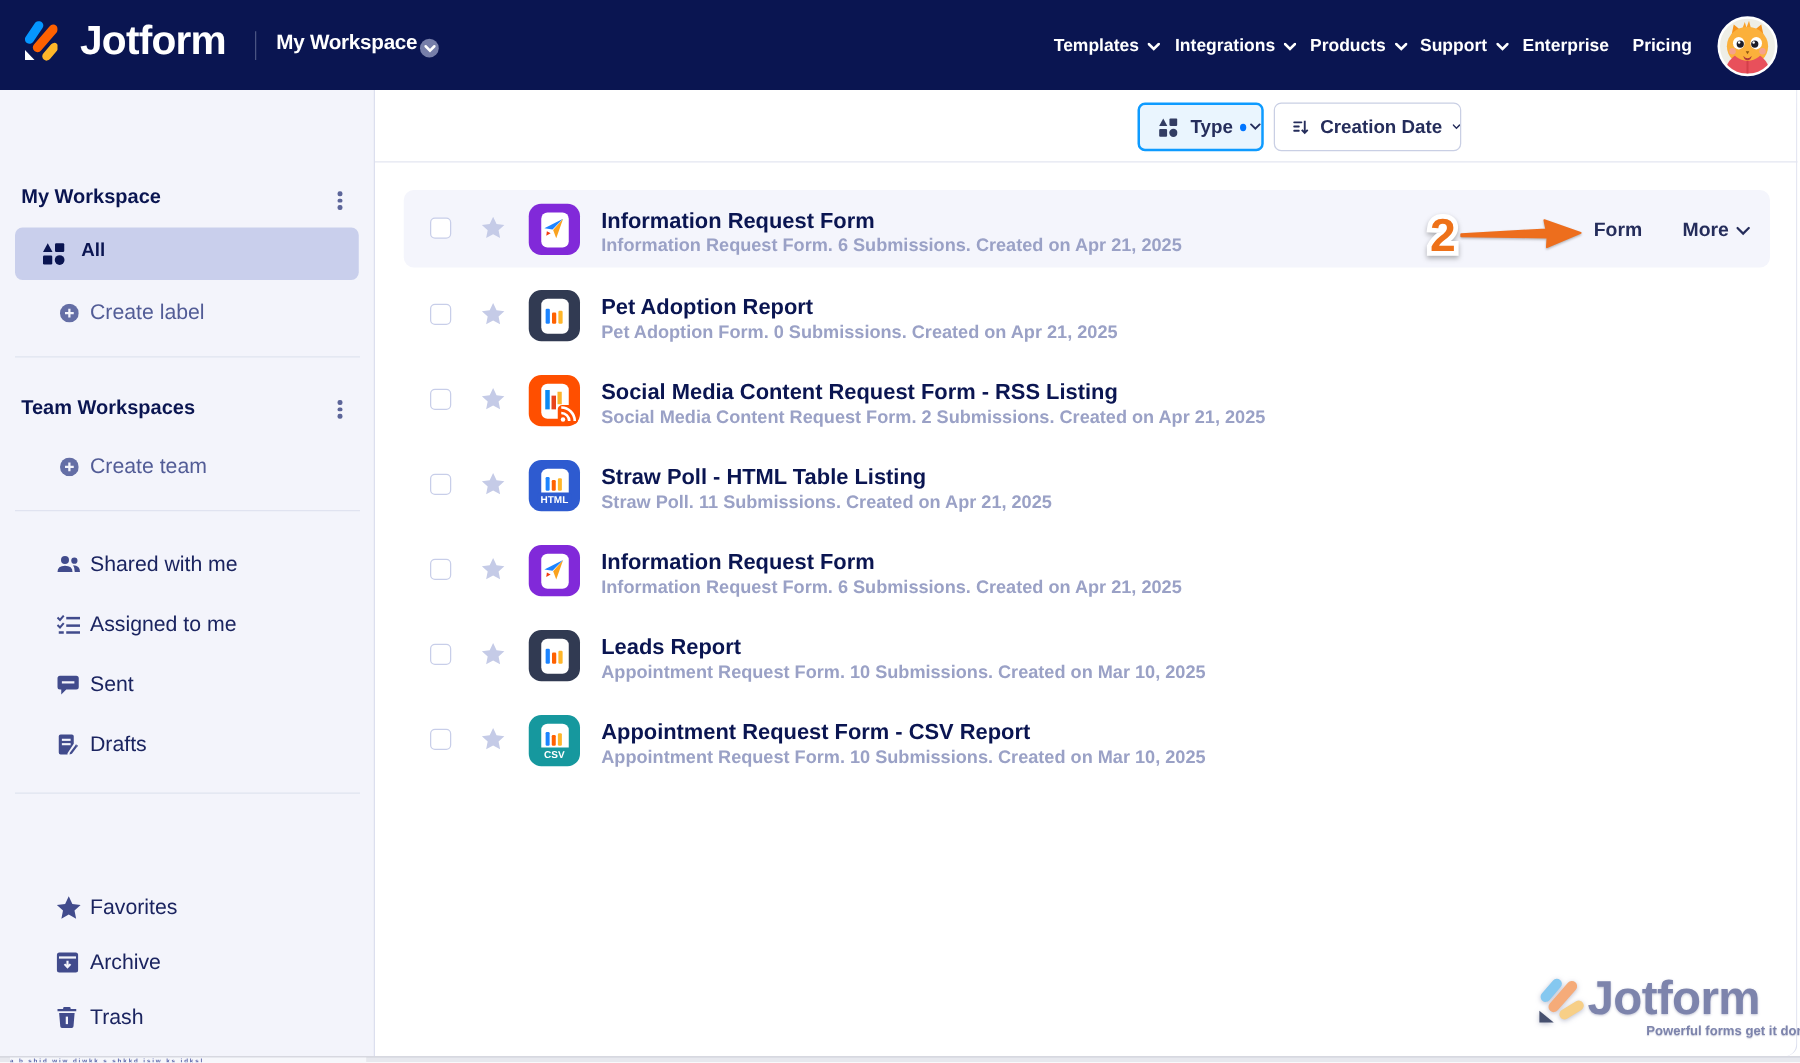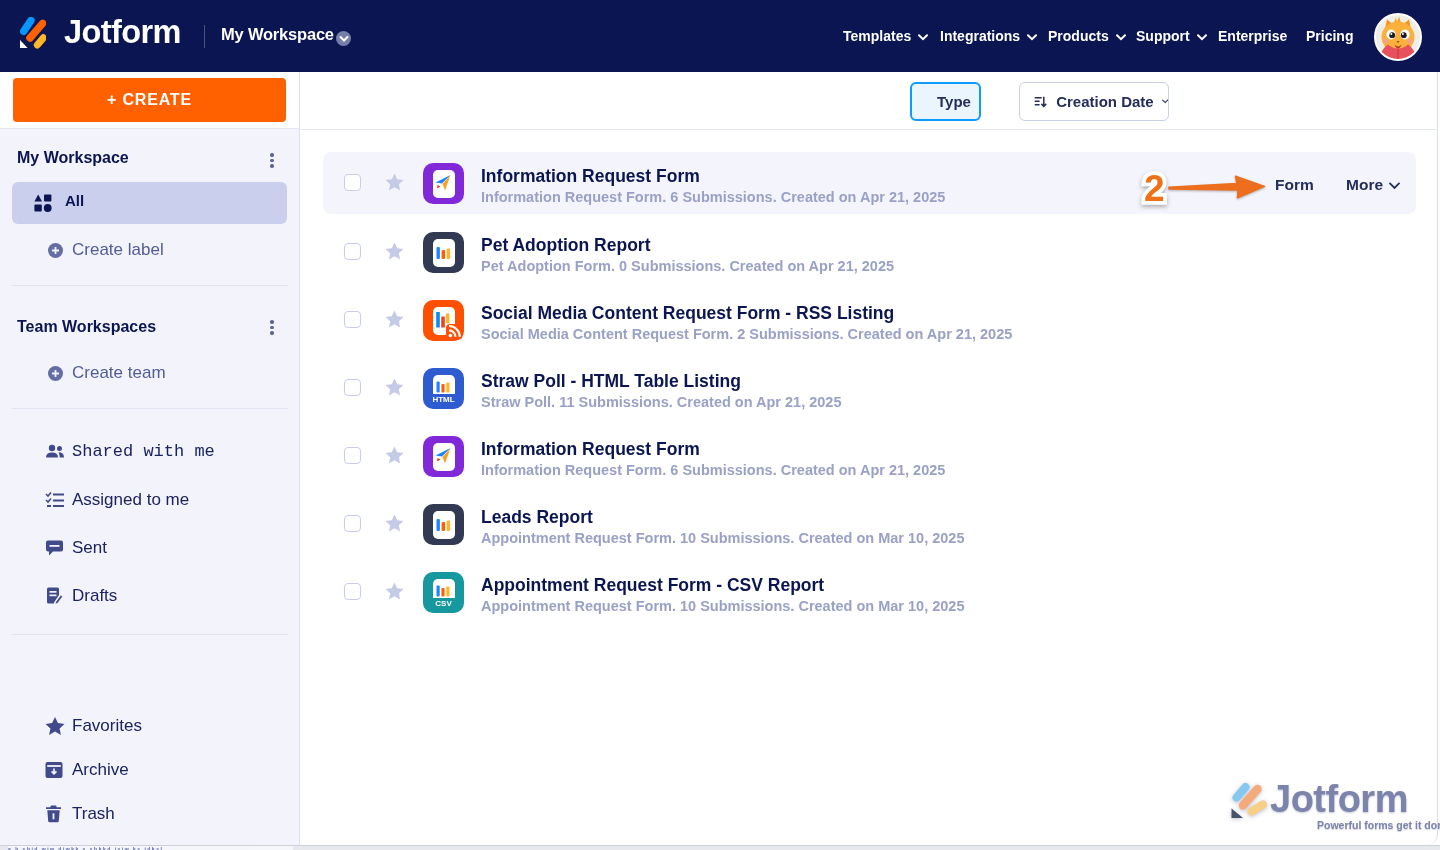--- a/index.html
+++ b/index.html
@@ -31,21 +31,21 @@
 .sb-div { position:absolute; left:12px; width:276px; height:1px; background:#e0e3f0; }
 .sb-item { position:absolute; left:45px; color:#1b2460; font-size:17px; }
 .sb-item svg { position:absolute; left:0; top:50%; transform:translateY(-50%); }
 .sb-item span { margin-left:27px; white-space:nowrap; }
 .plus-ico { display:inline-block; vertical-align:-3px; margin-right:9px; }
 
 
 .main { position:absolute; left:300px; top:72px; width:1138px; height:773px; background:#fff; border-right:1px solid #dcdfee; border-bottom-right-radius:10px; }
 .hr-top { position:absolute; left:0px; top:57px; width:1138px; height:1px; background:#e4e6f1; }
 .btn { position:absolute; top:10px; height:39px; border-radius:6px; background:#fff; display:flex; align-items:center; }
-.type-btn { left:610px; width:71px; border:2px solid #0e9bff; background:#eaf5fe; }
+.type-btn { left:610px; width:101px; border:2px solid #0e9bff; background:#eaf5fe; }
 .sort-btn { left:719px; width:150px; border:1px solid #c9cfe4; }
 .search { position:absolute; left:884px; top:11px; width:238px; height:38px; border:1px solid #c5cbe5; border-radius:6px; background:#fff; }
 .search .ph { position:absolute; left:44px; top:9px; font-size:16px; color:#a6adcb; }
 .btxt { color:#252d5b; font-size:15px; font-weight:bold; white-space:nowrap; }
 
 
 .row { position:absolute; left:0; width:1138px; height:68px; }
 .row .bg { position:absolute; left:23px; top:0px; width:1093px; height:62px; background:#f4f5fc; border-radius:8px; }
 .cbx { position:absolute; left:44px; top:22px; width:17px; height:17px; border:1.5px solid #c8cee9; border-radius:4px; background:#fff; }
 .star { position:absolute; left:85px; top:21px; }
@@ -120,23 +120,20 @@
         <circle cx="26.9" cy="19" r="1" fill="#fff"></circle>
         <path d="M20.6 26 L23.4 26 L22 28.3 Z" fill="#8a5410"></path>
         <path d="M18.6 29.5 Q22 33.5 25.4 29.5 Q24.6 33.2 22 33.2 Q19.4 33.2 18.6 29.5 Z" fill="#b03a3a"></path>
         <circle cx="10" cy="26" r="2.6" fill="#f59f9f" opacity="0.8"></circle>
         <circle cx="34" cy="26" r="2.6" fill="#f59f9f" opacity="0.8"></circle>
       </svg>
     </div>
   </div>
 
   <div class="sidebar">
-    <div class="sb-top">
-        <div class="create-btn">+ CREATE</div>
-      </div>
 
     <div class="sb-h" style="top:77px;">My Workspace</div>
     <div class="kebab" style="top:81px;">
         <i></i>
         <i></i>
         <i></i>
       </div>
 
     <div class="all-row">
       <svg style="position:absolute;left:22px;top:12px;" width="18" height="18" viewBox="0 0 18 18">
@@ -166,21 +163,21 @@
 
     <div class="sb-link" style="left:48px; top:291px;">
       <svg class="plus-ico" width="15" height="15" viewBox="0 0 15 15">
           <circle cx="7.5" cy="7.5" r="7.5" fill="#646ea5"></circle>
           <path d="M7.5 4 V11 M4 7.5 H11" stroke="#f3f4fb" stroke-width="1.8"></path>
         </svg>Create team
     </div>
 
     <div class="sb-div" style="top:336px;"></div>
 
-    <div class="sb-item" style="top:370px;font-family:Liberation Mono, monospace;">
+    <div class="sb-item" style="top:370px;">
       <svg width="20" height="16" viewBox="0 0 20 16">
           <circle cx="7" cy="4" r="3.2" fill="#414b8c"></circle>
           <path d="M1 13.5 Q1 8.5 7 8.5 Q13 8.5 13 13.5 Z" fill="#414b8c"></path>
           <circle cx="14.5" cy="4.5" r="2.5" fill="#414b8c"></circle>
           <path d="M13.5 8.2 Q19 8.2 19 13.5 L14.8 13.5 Q14.6 10 13.5 8.2 Z" fill="#414b8c"></path>
         </svg>
       <span>Shared with me</span>
     </div>
     <div class="sb-item" style="top:418px;">
       <svg width="19" height="16" viewBox="0 0 19 16">

